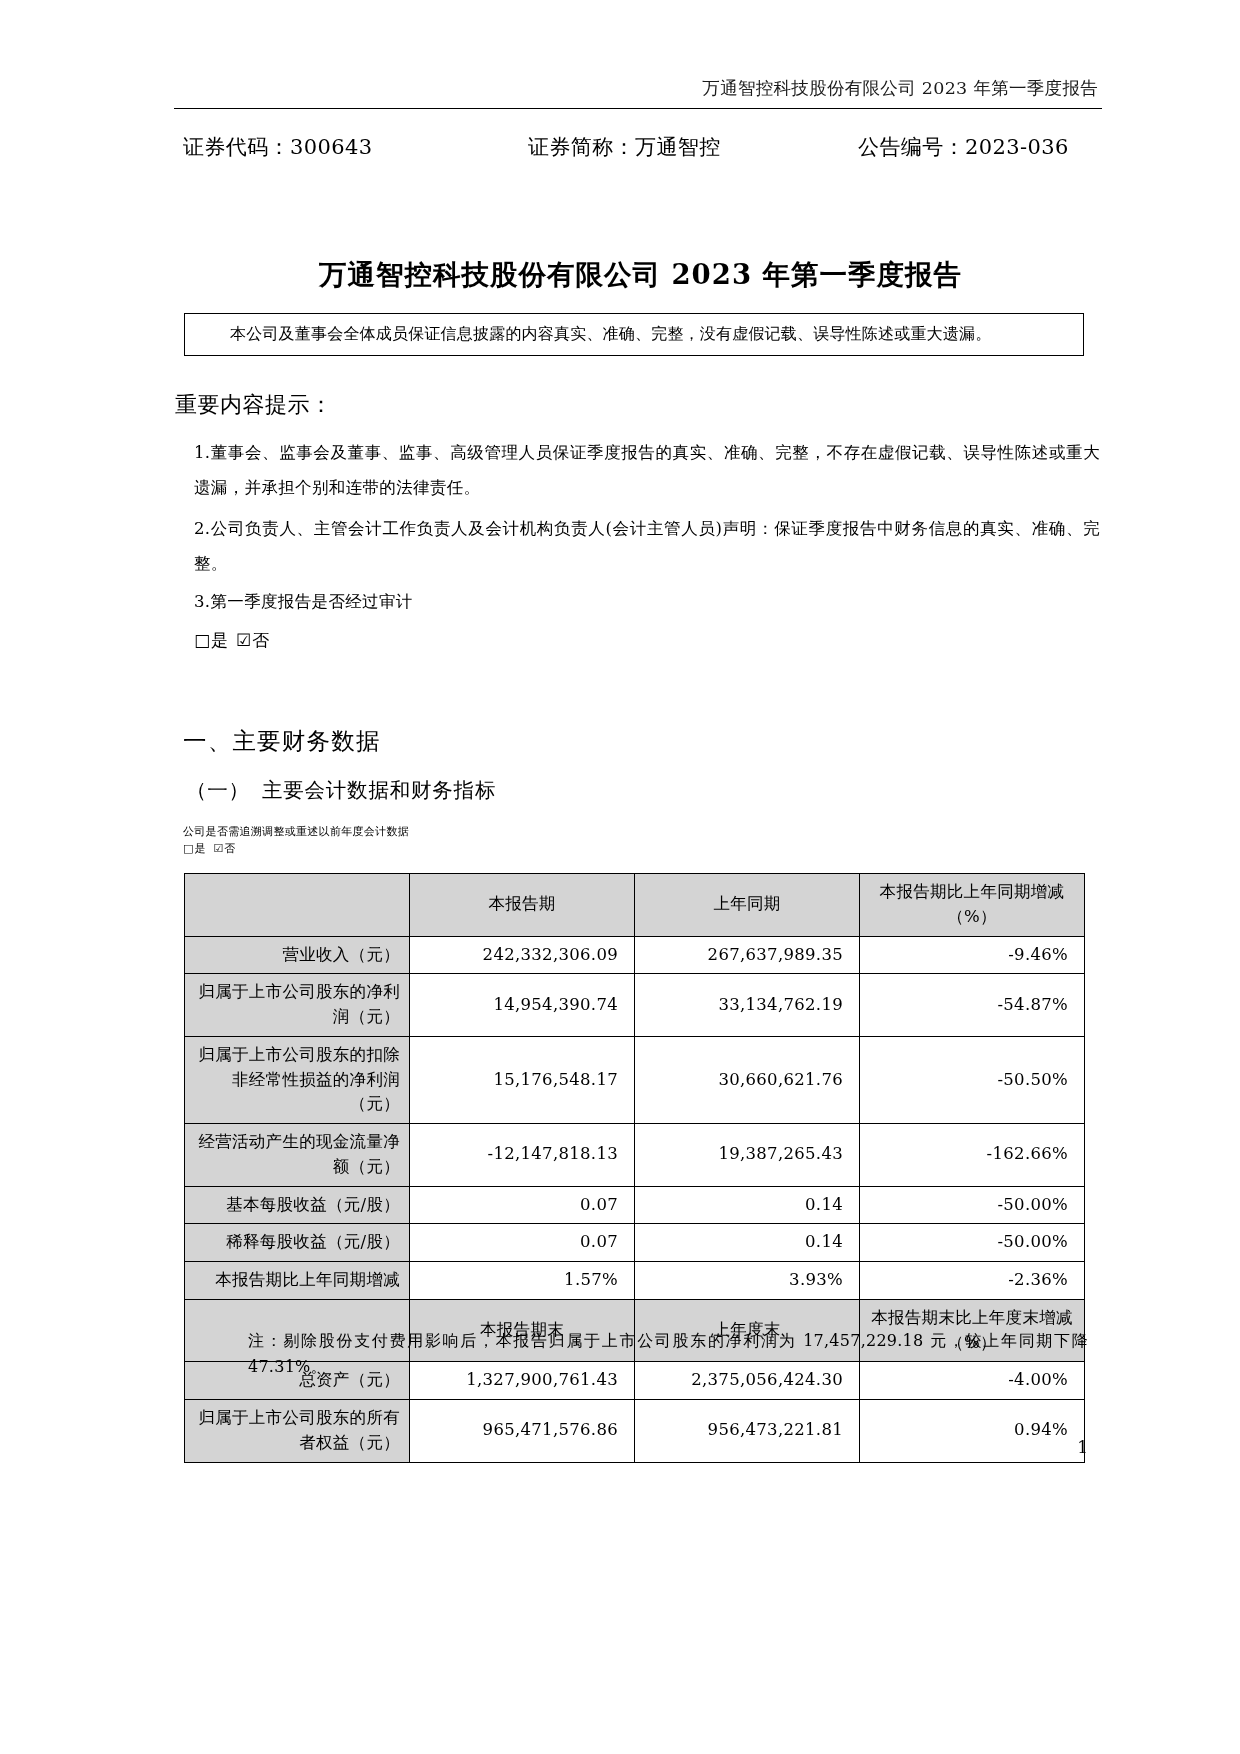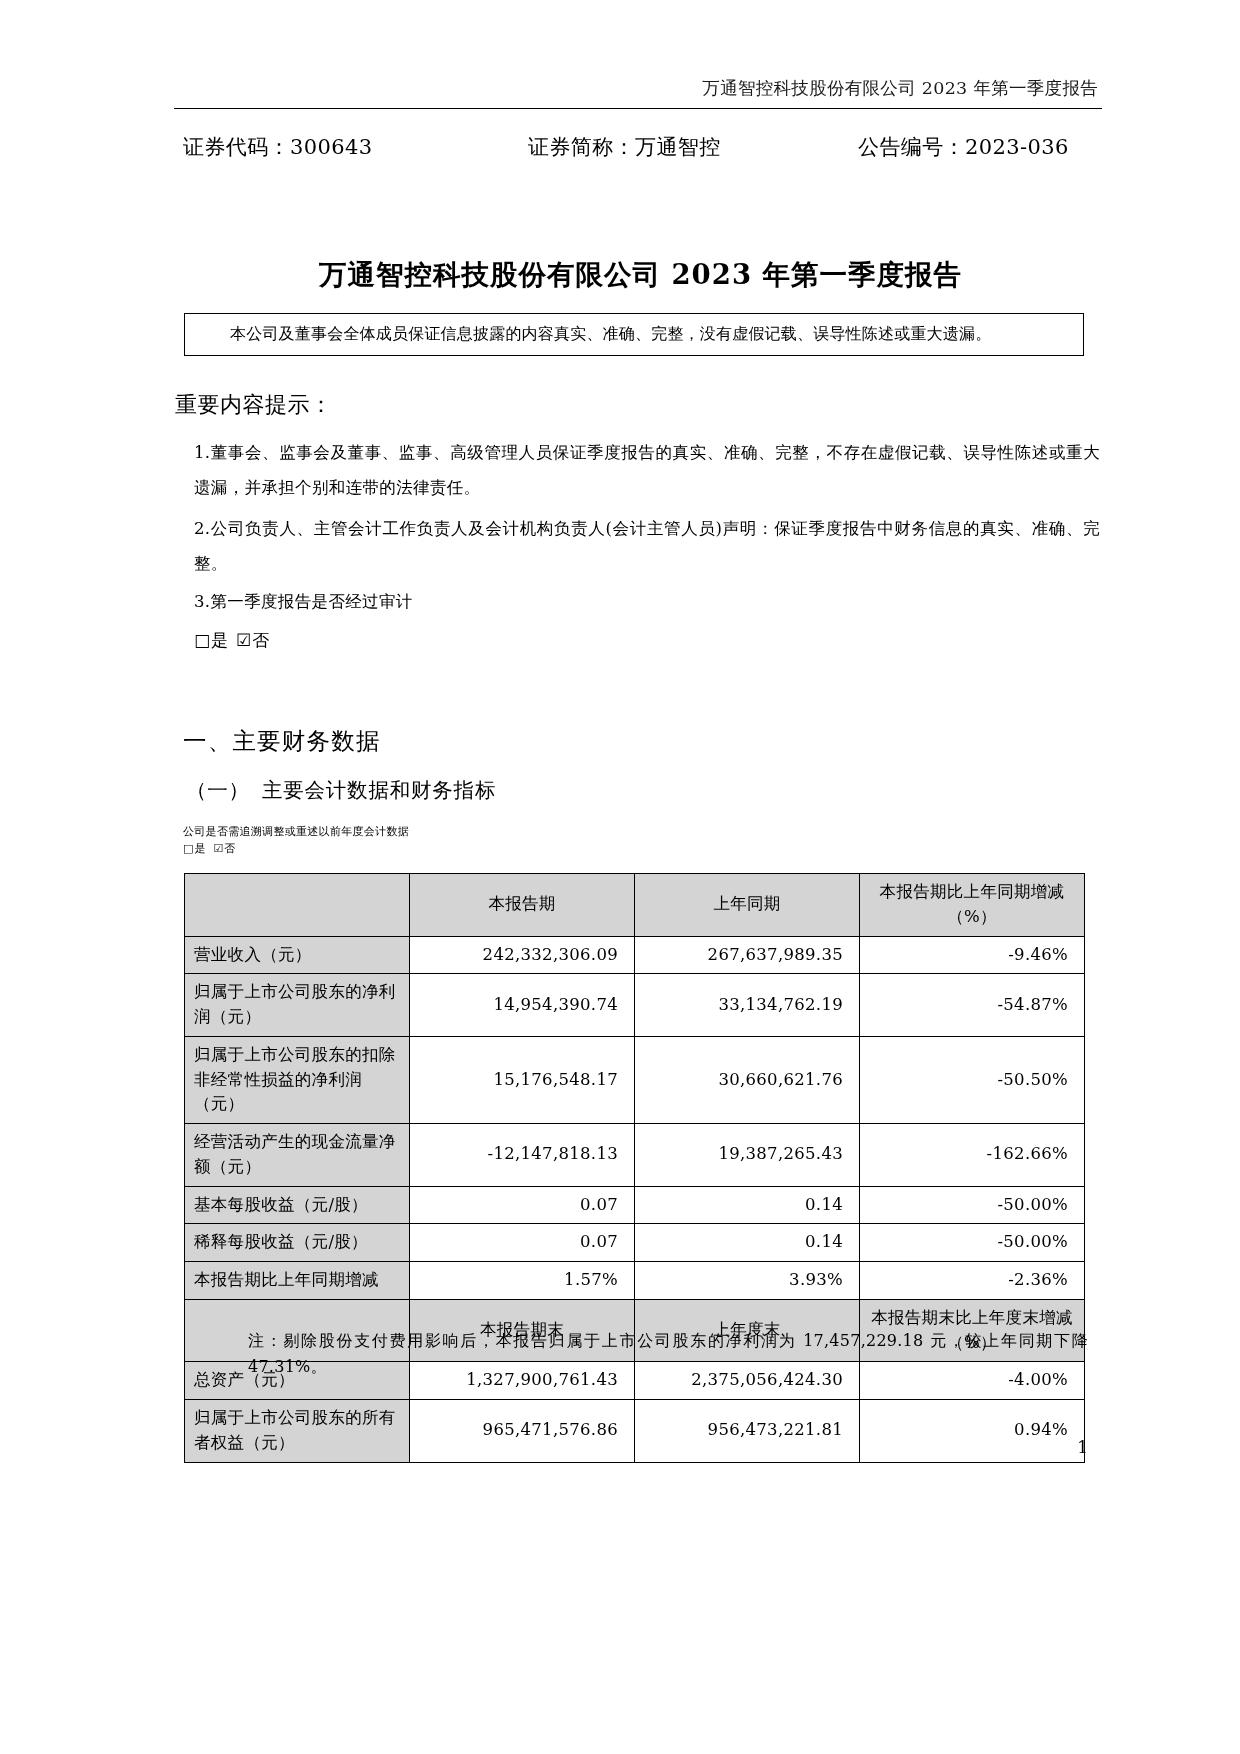--- a/index.html
+++ b/index.html
@@ -162,21 +162,21 @@
   }
   table.fin td {
     border: 1px solid #000;
     padding: 6px 9px;
     line-height: 1.5;
     vertical-align: middle;
     letter-spacing: 0.3px;
   }
   table.fin td.lbl {
     background: #d4d4d4;
-    text-align: left;
+    text-align: right;
     width: 225px;
   }
   table.fin td.hdr {
     background: #d4d4d4;
     text-align: center;
   }
   table.fin td.num {
     text-align: right;
     background: #ffffff;
     padding-right: 16px;

